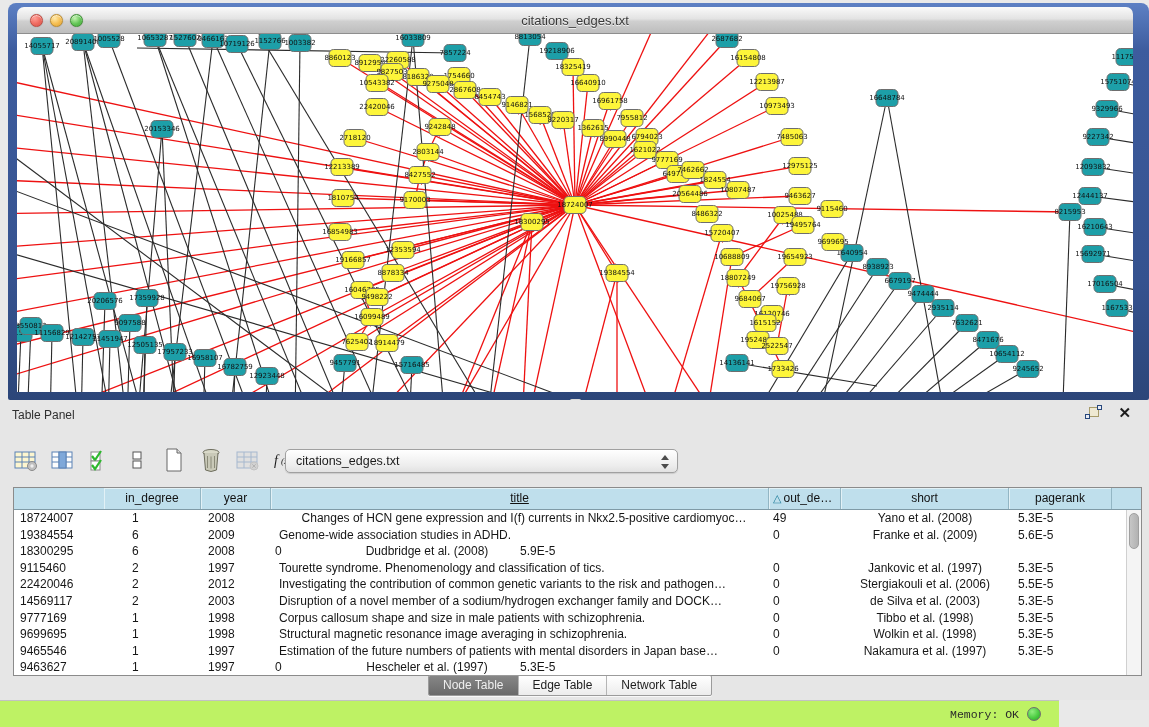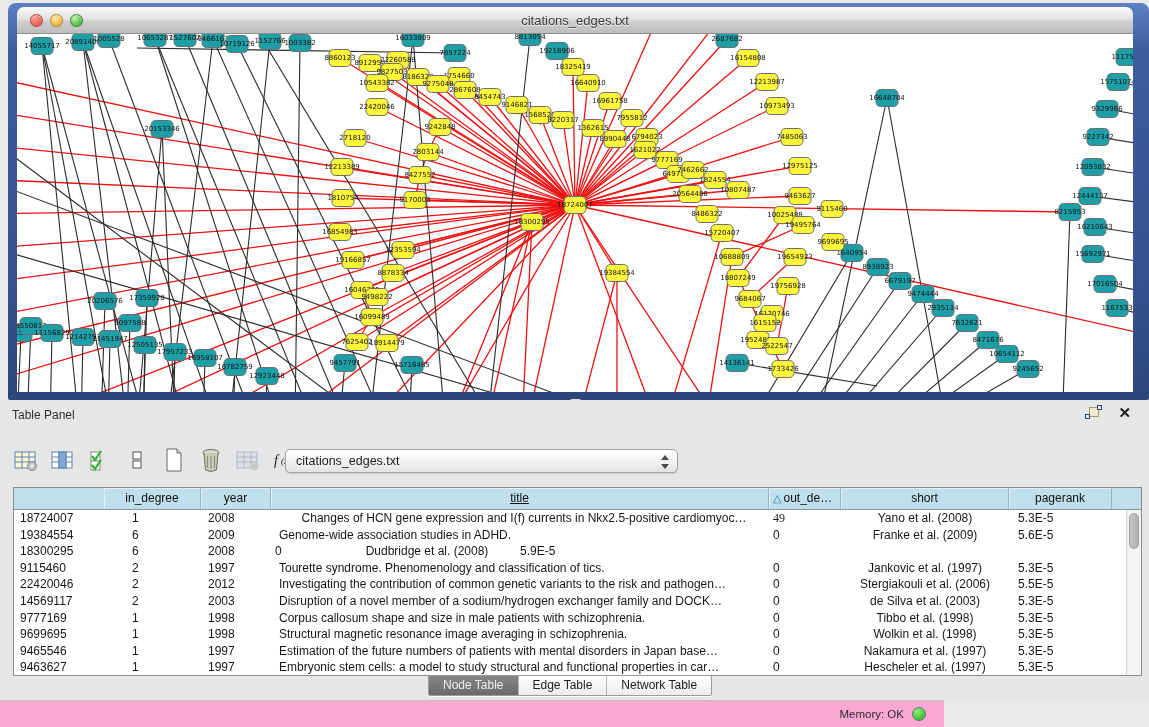--- a/index.html
+++ b/index.html
@@ -96,22 +96,22 @@
   }
   
   #table-tabs { position:absolute; left:428px; top:275px; display:flex; height:21px;
     border:1px solid #9b9b9b; border-radius:2px; overflow:hidden;
     background:linear-gradient(180deg,#ffffff,#ececec); box-shadow:0 1px 0 rgba(255,255,255,.7);}
   .tab { font-size:12px; line-height:19px; padding:0 14px; color:#1d1d1d; border-right:1px solid #b5b5b5; cursor:pointer; }
   .tab:last-child { border-right:none; }
   .tab.selected { background:linear-gradient(180deg,#868686,#6a6a6a); color:#efefef; }
   
   #status-bar {
-    position:absolute; left:0; top:700px; width:944px; height:27px;
-    background:#f9a8d4; border-top:1px solid #c2c2c2;
+    position:absolute; left:0; top:700px; width:1059px; height:27px;
+    background:#bef264; border-top:1px solid #c2c2c2;font-family:Liberation Mono, monospace;
   }
   #memory-label { position:absolute; right:40px; top:7px; font-size:11.5px; color:#2b2b2b; }
   #memory-dot {
     position:absolute; right:18px; top:6px; width:14px; height:14px; border-radius:50%;
     background:radial-gradient(circle at 35% 30%, #90ee7e, #46c93e 60%, #2fa52c);
     border:1px solid #6f6f6f;
   }
 </style>
 </head>
 <body>
@@ -867,21 +867,21 @@
         <div class="hcell left" style="width: 72px;"><span class="sort-tri">△</span><span>out_de…</span></div>
         <div class="hcell" style="width: 168px;"><span>short</span></div>
         <div class="hcell" style="width: 103px;"><span>pagerank</span></div>
       </div>
     <div id="tbody">
         <div class="trow">
           <div class="tcell" style="width: 90px; padding-left: 6px;">18724007</div>
           <div class="tcell" style="width: 97px; padding-left: 28px;">1</div>
           <div class="tcell" style="width: 70px; padding-left: 7px;">2008</div>
           <div class="tcell" style="width: 498px; padding-left: 8px; text-align: center;">Changes of HCN gene expression and I(f) currents in Nkx2.5-positive cardiomyoc…</div>
-          <div class="tcell" style="width: 72px; padding-left: 4px; font-family: Liberation Serif, serif;">49</div>
+          <div class="tcell" style="width: 72px; padding-left: 4px;">49</div>
           <div class="tcell center" style="width: 168px;">Yano et al. (2008)</div>
           <div class="tcell" style="width: 117px; padding-left: 9px;">5.3E-5</div>
         </div>
         <div class="trow">
           <div class="tcell" style="width: 90px; padding-left: 6px;">19384554</div>
           <div class="tcell" style="width: 97px; padding-left: 28px;">6</div>
           <div class="tcell" style="width: 70px; padding-left: 7px;">2009</div>
           <div class="tcell" style="width: 498px; padding-left: 8px;">Genome-wide association studies in ADHD.</div>
           <div class="tcell" style="width: 72px; padding-left: 4px;">0</div>
           <div class="tcell center" style="width: 168px;">Franke et al. (2009)</div>
@@ -946,21 +946,20 @@
           <div class="tcell" style="width: 70px; padding-left: 7px;">1997</div>
           <div class="tcell" style="width: 498px; padding-left: 8px;">Estimation of the future numbers of patients with mental disorders in Japan base…</div>
           <div class="tcell" style="width: 72px; padding-left: 4px;">0</div>
           <div class="tcell center" style="width: 168px;">Nakamura et al. (1997)</div>
           <div class="tcell" style="width: 117px; padding-left: 9px;">5.3E-5</div>
         </div>
         <div class="trow">
           <div class="tcell" style="width: 90px; padding-left: 6px;">9463627</div>
           <div class="tcell" style="width: 97px; padding-left: 28px;">1</div>
           <div class="tcell" style="width: 70px; padding-left: 7px;">1997</div>
-          <div class="tcell" style="width: 498px; padding-left: 8px;">Embryonic stem cells: a model to study structural and functional properties in car…</div>
           <div class="tcell" style="width: 72px; padding-left: 4px;">0</div>
           <div class="tcell center" style="width: 168px;">Hescheler et al. (1997)</div>
           <div class="tcell" style="width: 117px; padding-left: 9px;">5.3E-5</div>
         </div>
       </div>
     <div id="vscroll">
       <div class="thumb"></div>
     </div>
   </div>
 

